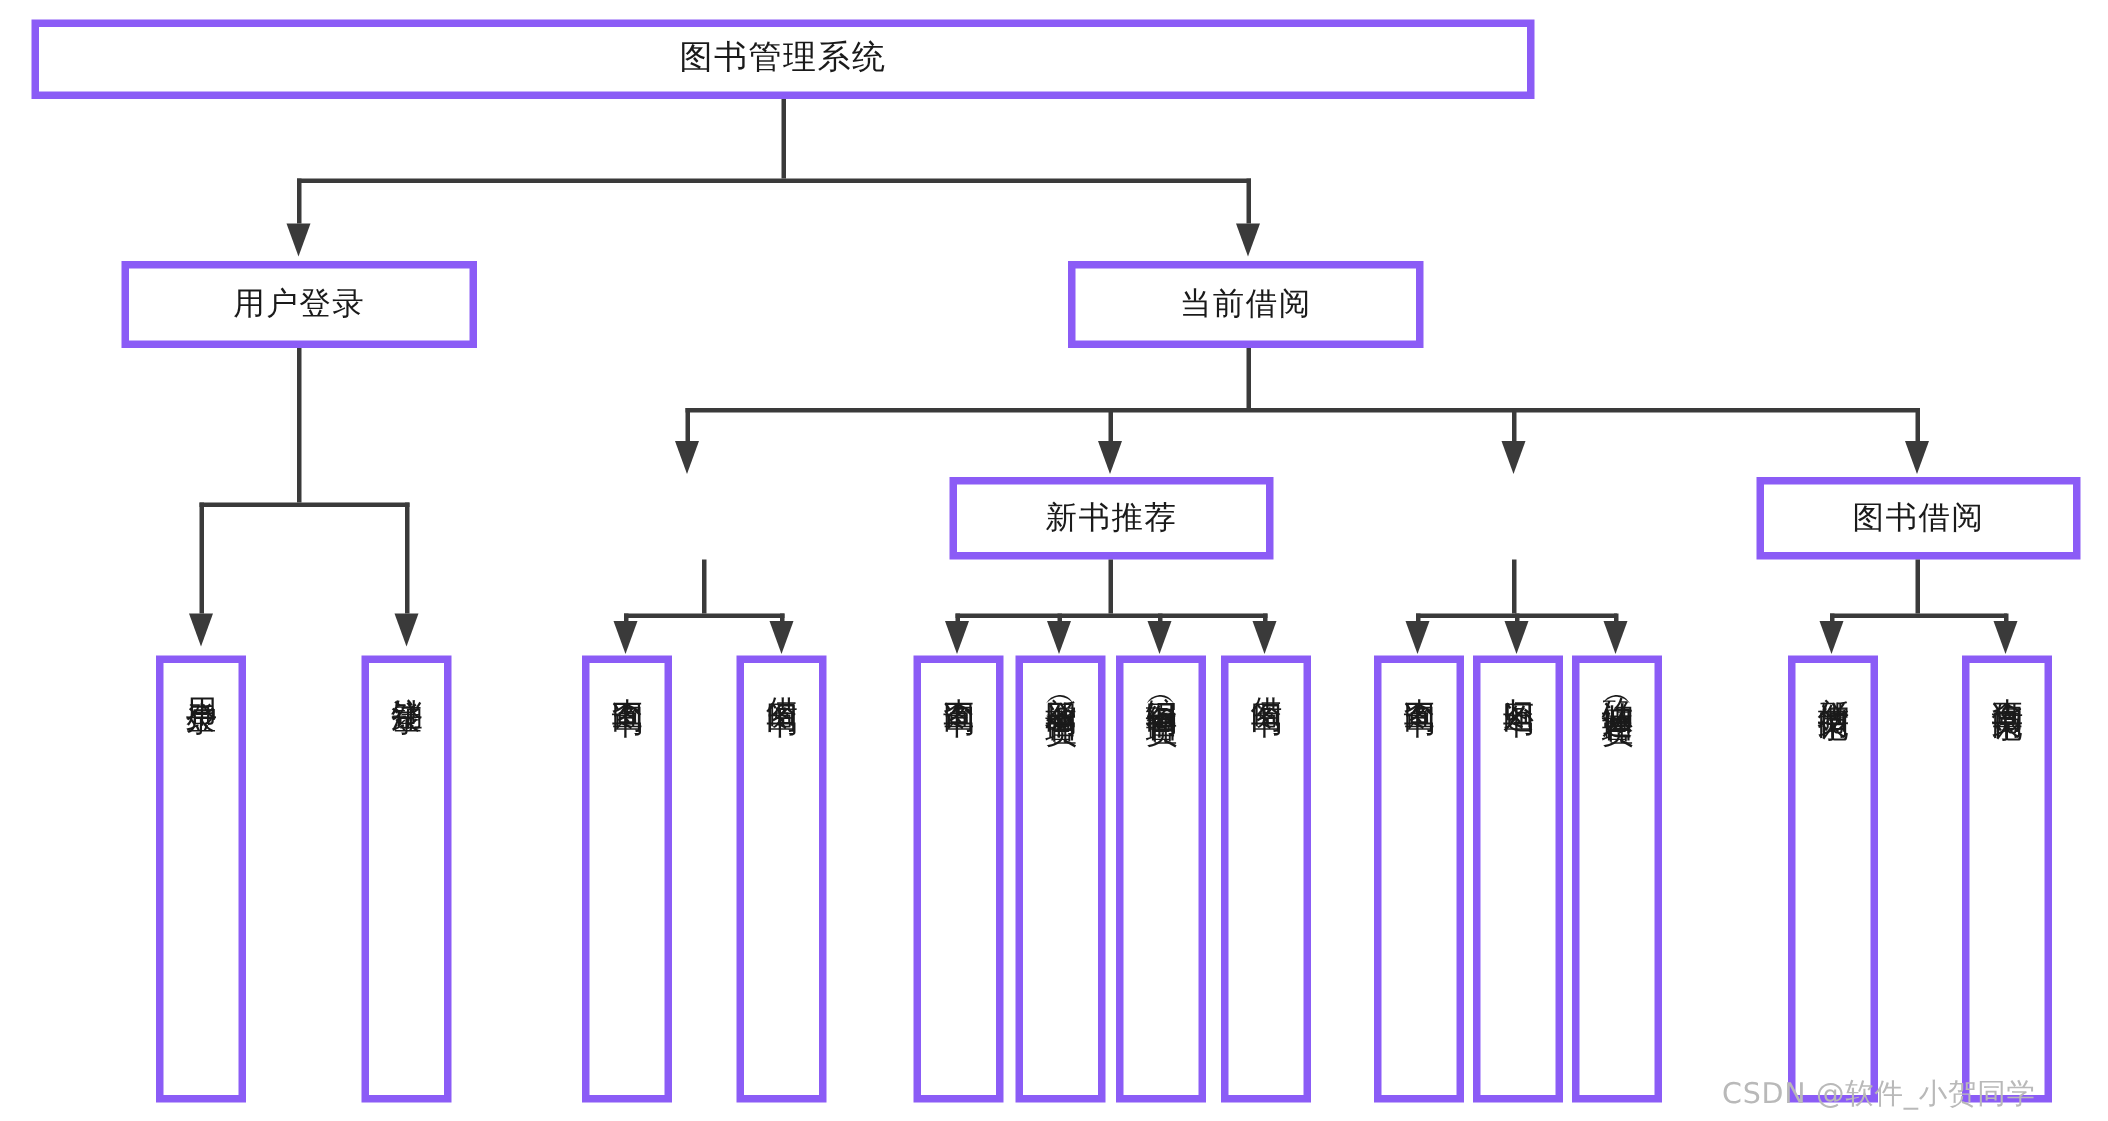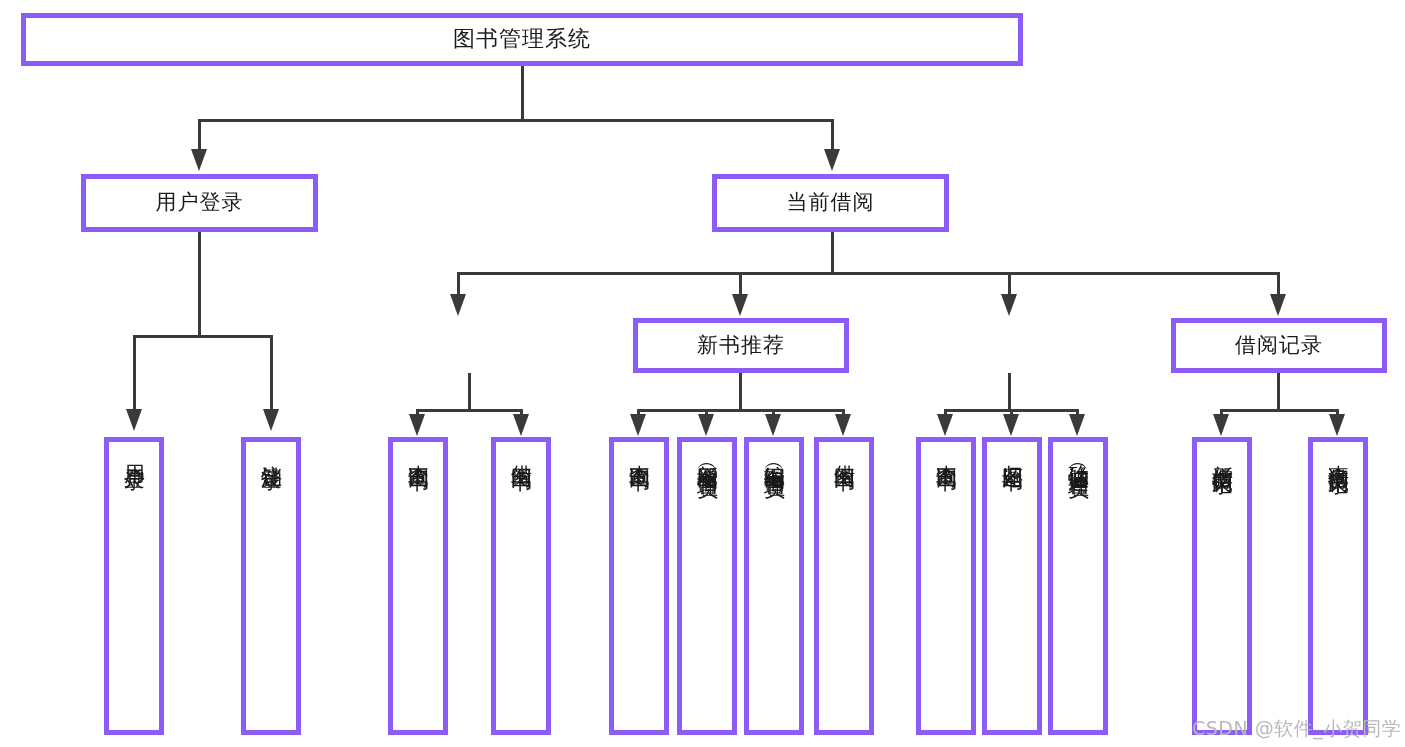--- a/index.html
+++ b/index.html
@@ -112,21 +112,21 @@
   <div class="arrow" style="left:732px;top:294px;"></div>
   <div class="ln v" style="left:1008px;top:272px;width:3px;height:22px;"></div>
   <div class="arrow" style="left:1001px;top:294px;"></div>
   <div class="ln v" style="left:1277px;top:272px;width:3px;height:22px;"></div>
   <div class="arrow" style="left:1270px;top:294px;"></div>
 
   <div class="node horiz" style="left:633px;top:318px;width:216px;height:55px;">
     <span>新书推荐</span>
   </div>
   <div class="node horiz" style="left:1171px;top:318px;width:216px;height:55px;">
-    <span>借阅记录</span>
+    <span>图书借阅</span>
   </div>
 
   <div class="ln v" style="left:468px;top:373px;width:3px;height:36px;"></div>
   <div class="ln h" style="left:416px;top:409px;width:107px;height:3px;"></div>
   <div class="ln v" style="left:416px;top:409px;width:3px;height:8px;"></div>
   <div class="arrow" style="left:409px;top:414px;"></div>
   <div class="ln v" style="left:520px;top:409px;width:3px;height:8px;"></div>
   <div class="arrow" style="left:513px;top:414px;"></div>
 
   <div class="ln v" style="left:739px;top:373px;width:3px;height:36px;"></div>
@@ -193,15 +193,15 @@
     <span class="vtext">确认归还（管理员）</span>
   </div>
 
   <div class="node leaf" style="left:1192px;top:437px;width:60px;height:298px;">
     <span class="vtext">新增借阅记录</span>
   </div>
   <div class="node leaf" style="left:1308px;top:437px;width:60px;height:298px;">
     <span class="vtext">查询借阅记录</span>
   </div>
 
-  <div class="watermark" style="left:1192px;top:716px;">CSDN @软件_小贺同学</div>
+  <div class="watermark" style="left:1148px;top:716px;">CSDN @软件_小贺同学</div>
 
 </div>
 
 </body></html>

